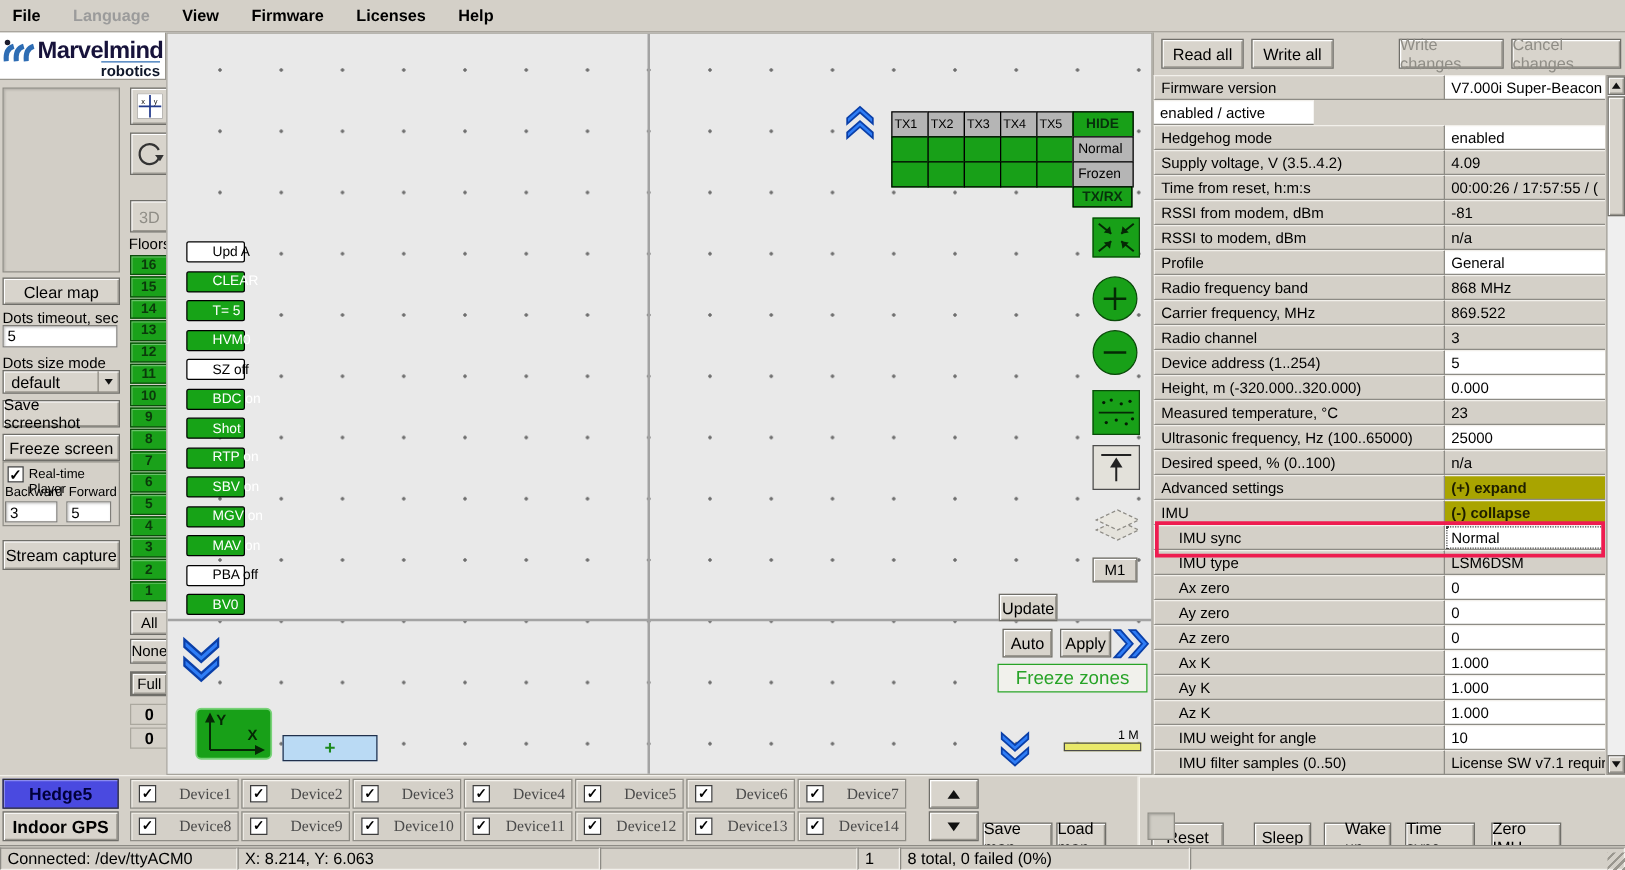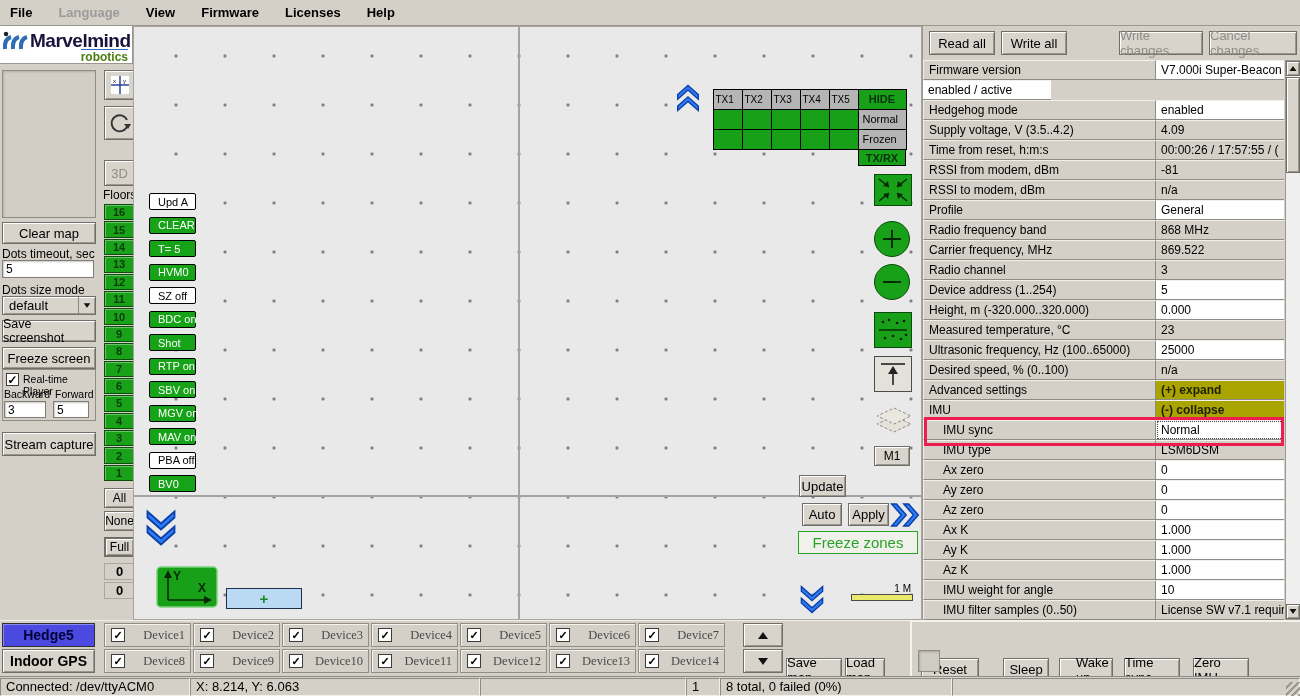--- a/index.html
+++ b/index.html
@@ -21,21 +21,21 @@
   
   #menu-bar { position:absolute; left:0; top:0; width:1300px; height:26px; background:#d4d0c8;
               border-bottom:1px solid #9a978f; display:flex; align-items:center; gap:26px; padding-left:10px;
               font-size:13px; font-weight:600; }
   .menu-item.disabled { color:#9b9b9b; font-weight:600; }
 
   
   #logo-box { position:absolute; left:0; top:26px; width:133px; height:38px; background:#fff;
               border-right:1px solid #9a978f; border-bottom:1px solid #9a978f; }
   #logo-brand { position:absolute; left:30px; top:4px; font-size:19px; font-weight:bold; color:#17133b; letter-spacing:-0.5px; }
-  #logo-sub { position:absolute; right:4px; top:23px; font-size:12px; font-weight:bold; color:#4d7c0f; border-top:1px solid #2e6db4; }
+  #logo-sub { position:absolute; right:4px; top:23px; font-size:12px; font-weight:bold; color:#0f172a; border-top:1px solid #2e6db4; }
 
   
   #left-panel { position:absolute; left:0; top:64px; width:98px; height:556px; }
   #left-top-box { position:absolute; left:2px; top:6px; width:94px; height:148px; background:#d2cec6;
                   border:1px solid #8f8d86; box-shadow: inset 1px 1px 2px rgba(0,0,0,.15); }
   .lp-btn { position:absolute; left:2px; width:94px; height:22px; }
   .lp-label { position:absolute; left:2px; font-size:12px; white-space:nowrap; }
   .lp-input { position:absolute; left:2px; width:92px; height:18px; font-size:12px; padding-left:3px; font-family:"Liberation Sans",sans-serif; }
   .dd { display:flex; align-items:center; justify-content:space-between; padding-left:6px; font-size:13px; }
   .dd-arrow { width:17px; height:100%; border-left:1px solid #8a877f; display:flex; align-items:center; justify-content:center; }
@@ -56,21 +56,21 @@
   
   #map-area { position:absolute; left:133px; top:26px; width:789px; height:594px; background:#e9e9e9;
               border:1px solid #a7a49c; overflow:hidden;
               background-image: radial-gradient(circle, #6e6e6e 1.1px, transparent 1.7px);
               background-size:49px 49px; background-position:17.5px 53.5px; }
   #cross-v { position:absolute; left:384px; top:0; width:2px; height:594px; background:#a3a3a3; }
   #cross-h { position:absolute; left:0; top:468px; width:789px; height:2px; background:#a3a3a3; }
 
   #map-buttons { position:absolute; left:15px; top:166px; display:flex; flex-direction:column; gap:6.5px; }
   .map-btn { width:47px; height:17px; border:1px solid #000; border-radius:2px; font-size:11px;
-             display:flex; align-items:center; padding-left:8px; white-space:nowrap;text-align:center; }
+             display:flex; align-items:center; padding-left:20px; white-space:nowrap;text-align:center; }
   .map-btn.green { background:#17a317; color:#fff; }
   .map-btn.light { background:#fff; color:#000; }
 
   
   #tx-grid { position:absolute; left:579px; top:62px; display:grid;
              grid-template-columns:29px 29px 29px 29px 29px 48px; grid-auto-rows:20px; }
   .tx-cell { border:1px solid #000; margin:-0.5px; font-size:10px; display:flex; align-items:center; justify-content:center; }
   .tx-head { background:#b5b5b5; color:#000; justify-content:flex-start; padding-left:2px; }
   .tx-data { background:#18a018; }
   .tx-side-grey { background:#b5b5b5; justify-content:flex-start; padding-left:4px; font-size:11px; }

